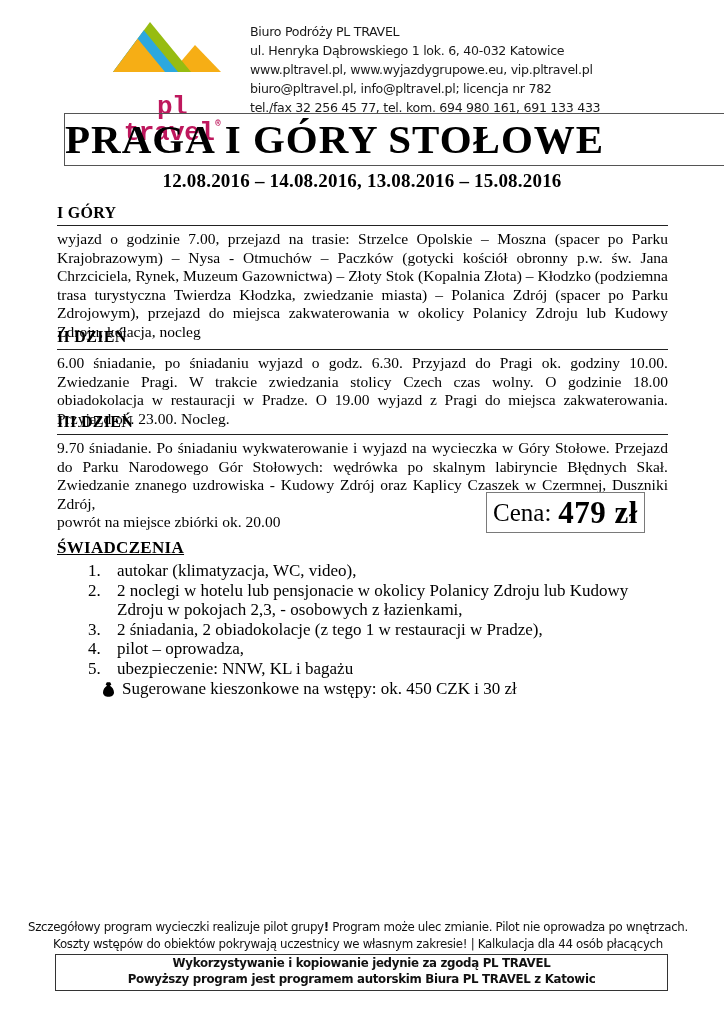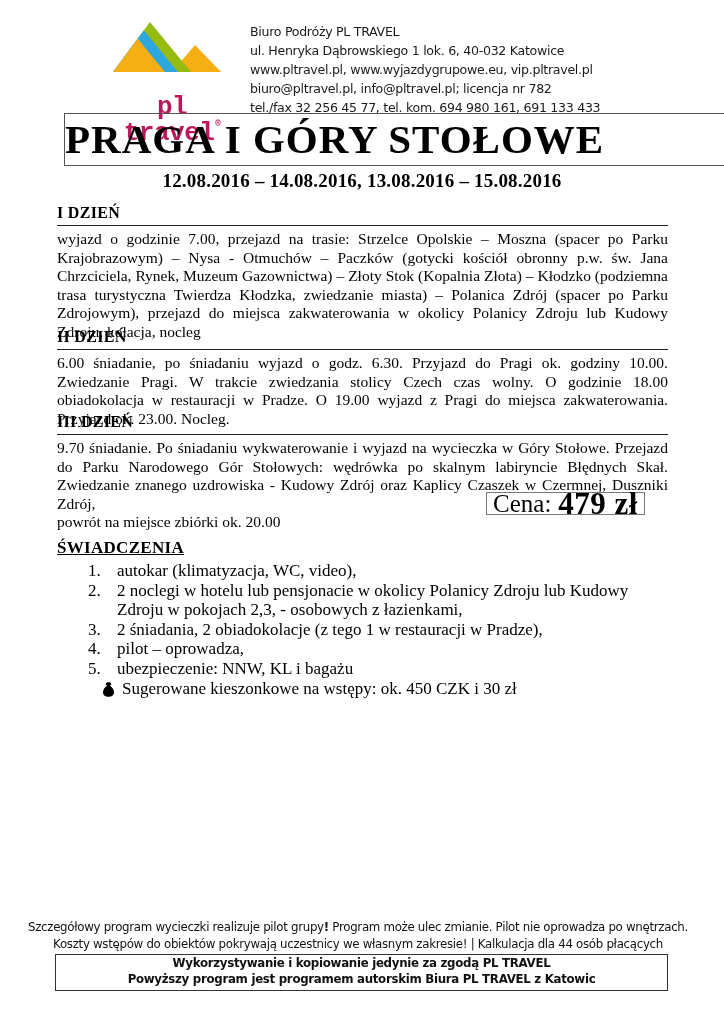--- a/index.html
+++ b/index.html
@@ -41,21 +41,21 @@
   .day-2 { top:327px; }
   .day-3 { top:412px; }
   .day h2 {
     font-size:16px; font-weight:bold; letter-spacing:0.3px;
     border-bottom:1px solid #222; padding-bottom:3px; line-height:19px;
   }
   .day p { margin-top:4px; font-size:15.5px; line-height:18.6px; text-align:justify; }
   .day .cont { font-size:15.5px; line-height:18.6px; }
   
   .pricebox {
-    position:absolute; left:486px; top:492px; width:159px; height:23px;
+    position:absolute; left:486px; top:492px; width:159px; height:41px;
     border:1px solid #7a7a7a; display:flex; align-items:center; justify-content:center;
     white-space:nowrap;
   }
   .price-label { font-size:25px; margin-right:7px; }
   .price-value { font-size:31px; font-weight:bold; letter-spacing:0.5px; }
   
   .services { position:absolute; left:57px; top:537px; width:612px; }
   .services h2 { font-size:17px; font-weight:bold; text-decoration:underline; letter-spacing:0.3px; line-height:21px; }
   .services ol { list-style:none; counter-reset:sv; margin-top:3px; }
   .services li {
@@ -100,21 +100,21 @@
     <div>biuro@pltravel.pl, info@pltravel.pl; licencja nr 782</div>
     <div>tel./fax 32 256 45 77, tel. kom. 694 980 161, 691 133 433</div>
   </div>
 
   <div class="titlebox">
     <h1>PRAGA I GÓRY STOŁOWE</h1>
   </div>
   <div class="dates">12.08.2016 – 14.08.2016, 13.08.2016 – 15.08.2016</div>
 
   <section class="day day-1">
-    <h2>I DZIEŃ</h2>
+    <h2>I GÓRY</h2>
     <p>wyjazd o godzinie 7.00, przejazd na trasie: Strzelce Opolskie – Moszna (spacer po Parku Krajobrazowym) – Nysa - Otmuchów – Paczków (gotycki kościół obronny p.w. św. Jana Chrzciciela, Rynek, Muzeum Gazownictwa) – Złoty Stok (Kopalnia Złota) – Kłodzko (podziemna trasa turystyczna Twierdza Kłodzka, zwiedzanie miasta) – Polanica Zdrój (spacer po Parku Zdrojowym), przejazd do miejsca zakwaterowania w okolicy Polanicy Zdroju lub Kudowy Zdroju, kolacja, nocleg</p>
   </section>
 
   <section class="day day-2">
     <h2>II DZIEŃ</h2>
     <p>6.00 śniadanie, po śniadaniu wyjazd o godz. 6.30. Przyjazd do Pragi ok. godziny 10.00. Zwiedzanie Pragi. W trakcie zwiedzania stolicy Czech czas wolny. O godzinie 18.00 obiadokolacja w restauracji w Pradze. O 19.00 wyjazd z Pragi do miejsca zakwaterowania. Przyjazd ok. 23.00. Nocleg.</p>
   </section>
 
   <section class="day day-3">
     <h2>III DZIEŃ</h2>

